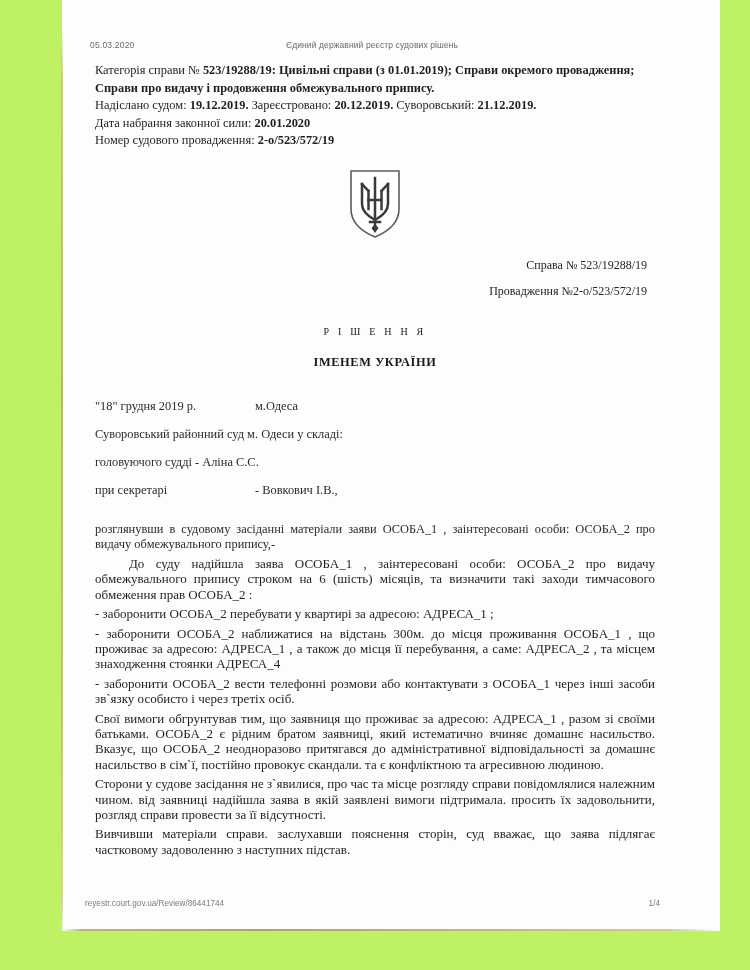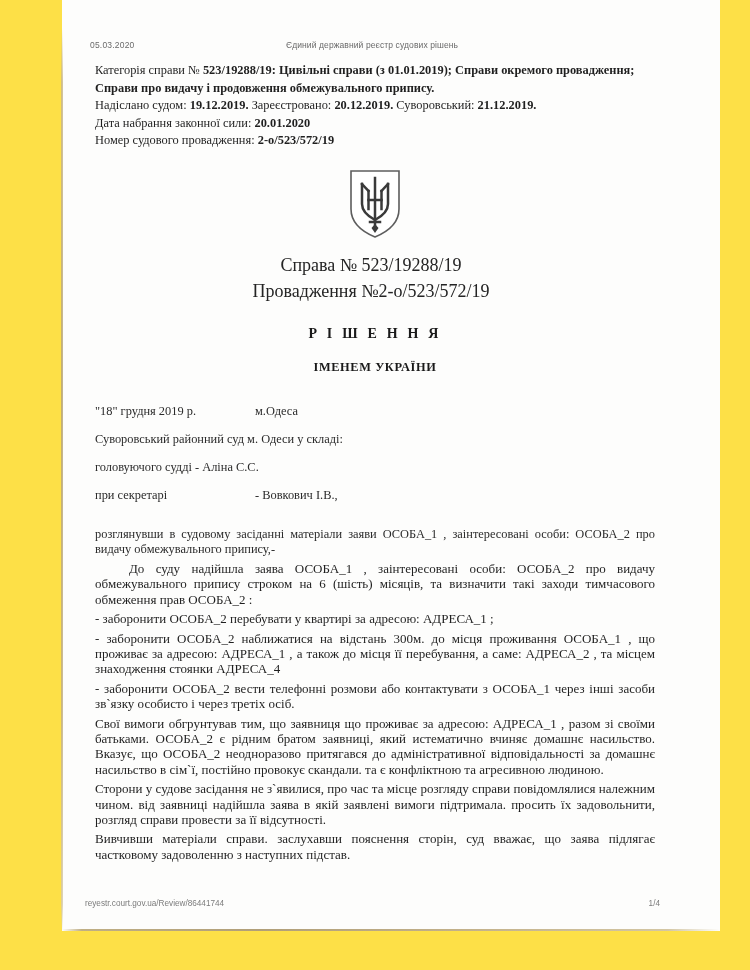--- a/index.html
+++ b/index.html
@@ -16,21 +16,21 @@
     color: #2b2b2b;
   }
 
   
   #scan-page {
     position: absolute;
     left: 0;
     top: 0;
     width: 750px;
     height: 970px;
-    background: #fde047;
+    background: #bef264;
   }
 
   
   .paper {
     position: absolute;
     left: 62px;
     top: 0;
     width: 658px;
     height: 931px;
     background: #fdfdfc;
@@ -116,33 +116,33 @@
     height: 72px;
     display: flex;
     align-items: center;
     justify-content: center;
   }
   .emblem-wrap svg { display: block; }
 
   
   .caseref {
     margin-top: 12px;
-    text-align: center;
-    font-size: 18px;
+    text-align: right;
+    font-size: 12px;
     line-height: 26px;
     padding-right: 8px;
     color: #242424;
   }
 
   
   .doc-title {
     margin-top: 22px;
     text-align: center;
-    font-weight: bold;
-    font-size: 14px;
+    font-weight: normal;
+    font-size: 10px;
     letter-spacing: 3.2px;
     color: #1a1a1a;
   }
   .doc-subtitle {
     margin-top: 18px;
     text-align: center;
     font-weight: bold;
     font-size: 12.4px;
     letter-spacing: .6px;
     color: #1a1a1a;

